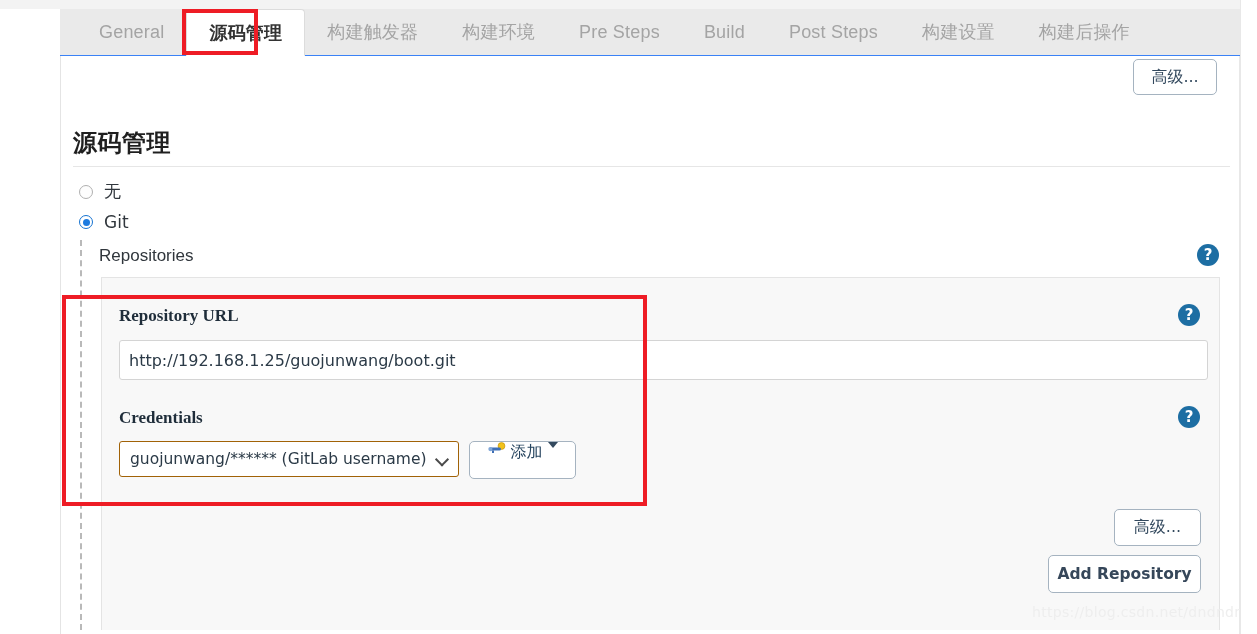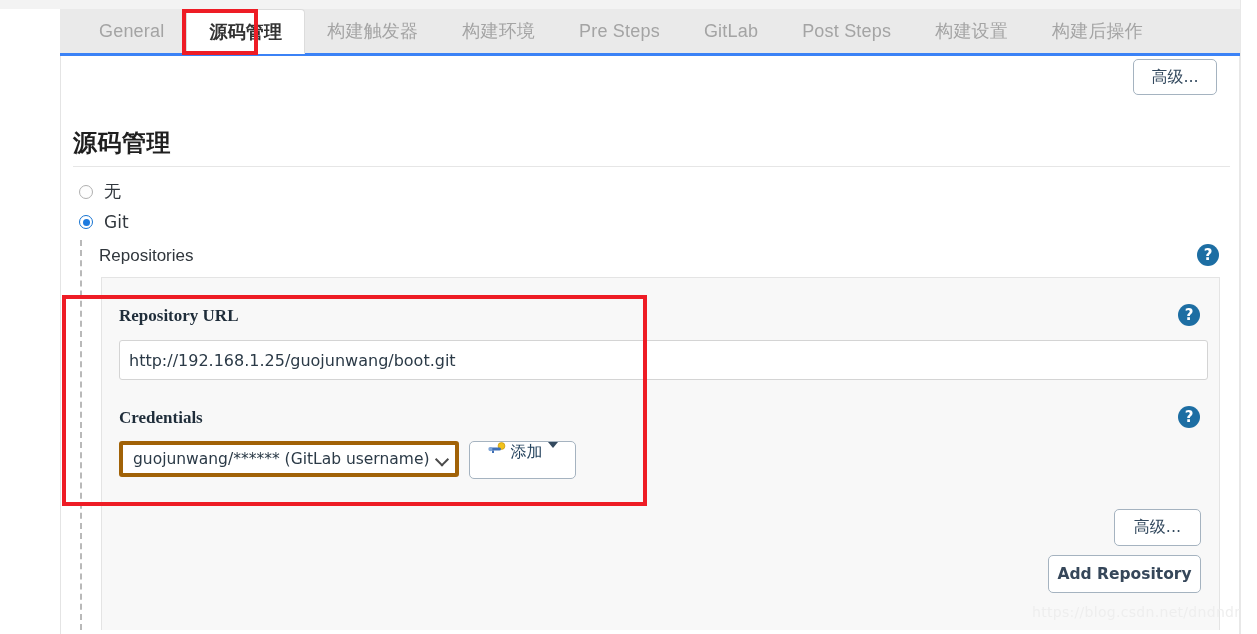--- a/index.html
+++ b/index.html
@@ -34,21 +34,21 @@
     background: #ffffff;
     border-left: 1px solid #e8e8e8;
   }
 
   
   .tabbar {
     position: absolute;
     left: 60px; top: 9px;
     width: 1180px; height: 47px;
     background: #eaeaea;
-    border-bottom: 3px solid #3b82f6;
+    border-bottom: 1px solid #3b82f6;
     box-sizing: border-box;
   }
   .tabs {
     display: flex;
     align-items: stretch;
     height: 100%;
     padding-left: 17px;
     box-sizing: border-box;
   }
   .tab {
@@ -233,21 +233,21 @@
   }
 
   .select-wrap {
     position: absolute;
     left: 119px; top: 441px;
     width: 340px; height: 36px;
   }
   .select-box {
     width: 100%; height: 100%;
     background: #ffffff;
-    border: 4px solid #a16207;
+    border: 1px solid #a16207;
     border-radius: 3px;
     box-sizing: border-box;
     display: flex;
     align-items: center;
     padding: 0 10px;
     font-size: 15.5px;
     color: #2b3a47;
     font-family: "DejaVu Sans", "Liberation Sans", sans-serif;
     cursor: pointer;
     white-space: nowrap;
@@ -346,21 +346,21 @@
         <div class="tab cjk">
           <span>构建触发器</span>
         </div>
         <div class="tab cjk">
           <span>构建环境</span>
         </div>
         <div class="tab">
           <span>Pre Steps</span>
         </div>
         <div class="tab">
-          <span>GitLab</span>
+          <span>Build</span>
         </div>
         <div class="tab">
           <span>Post Steps</span>
         </div>
         <div class="tab cjk">
           <span>构建设置</span>
         </div>
         <div class="tab cjk">
           <span>构建后操作</span>
         </div>

